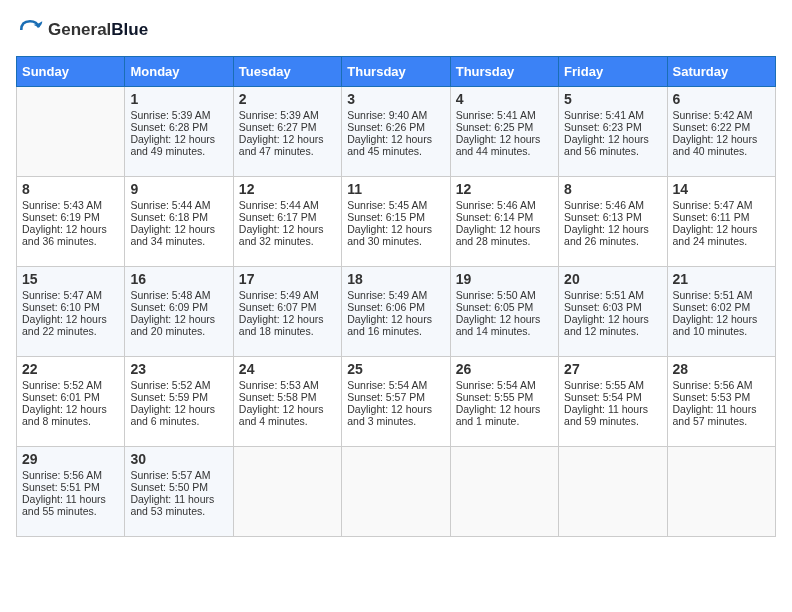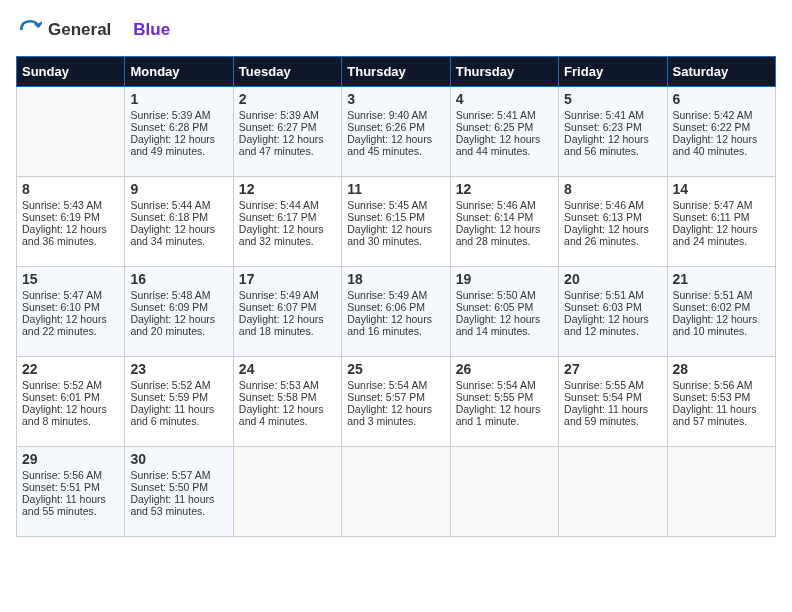--- a/index.html
+++ b/index.html
@@ -36,21 +36,21 @@
     .location {
       font-size: 14px;
       color: #555;
     }
     table {
       width: 100%;
       border-collapse: collapse;
       table-layout: fixed;
     }
     thead tr th {
-      background: #0f172a;
+      background: #3b82f6;
       color: white;
       font-size: 13px;
       font-weight: bold;
       padding: 7px 5px;
       text-align: left;
       border: 1px solid #1a6eb5;
     }
     tbody tr td {
       vertical-align: top;
       border: 1px solid #ccc;
@@ -76,21 +76,21 @@
 </head>
 <body>
 
 <div class="header">
   <div class="logo">
     <svg class="logo-icon" viewBox="0 0 32 32" xmlns="http://www.w3.org/2000/svg">
       <path d="M6 16 Q6 6 16 6 Q24 6 26 13" fill="none" stroke="#1a6eb5" stroke-width="3"></path>
       <path d="M26 13 Q30 10 30 6 Q24 10 20 10" fill="#1a6eb5"></path>
     </svg>
     <div>
-      <div style="font-size:17px;font-weight:bold;color:#333;line-height:1.15;">General<span style="color:#6d28d9;padding-left:22px;">Blue</span></div>
+      <div style="font-size:17px;font-weight:bold;color:#333;line-height:1.15;">General<span style="color:#0f172a;">Blue</span></div>
     </div>
   </div>
   <div class="title-area">
     <div class="month-title"></div>
     <div class="location"></div>
   </div>
 </div>
 
 <table>
   <thead>
@@ -127,21 +127,21 @@
         <td><span class="day-num">15</span><span>Sunrise: 5:47 AM</span><br><span>Sunset: 6:10 PM</span><br><span>Daylight: 12 hours and 22 minutes.</span></td>
         <td><span class="day-num">16</span><span>Sunrise: 5:48 AM</span><br><span>Sunset: 6:09 PM</span><br><span>Daylight: 12 hours and 20 minutes.</span></td>
         <td><span class="day-num">17</span><span>Sunrise: 5:49 AM</span><br><span>Sunset: 6:07 PM</span><br><span>Daylight: 12 hours and 18 minutes.</span></td>
         <td><span class="day-num">18</span><span>Sunrise: 5:49 AM</span><br><span>Sunset: 6:06 PM</span><br><span>Daylight: 12 hours and 16 minutes.</span></td>
         <td><span class="day-num">19</span><span>Sunrise: 5:50 AM</span><br><span>Sunset: 6:05 PM</span><br><span>Daylight: 12 hours and 14 minutes.</span></td>
         <td><span class="day-num">20</span><span>Sunrise: 5:51 AM</span><br><span>Sunset: 6:03 PM</span><br><span>Daylight: 12 hours and 12 minutes.</span></td>
         <td><span class="day-num">21</span><span>Sunrise: 5:51 AM</span><br><span>Sunset: 6:02 PM</span><br><span>Daylight: 12 hours and 10 minutes.</span></td>
       </tr>
       <tr>
         <td><span class="day-num">22</span><span>Sunrise: 5:52 AM</span><br><span>Sunset: 6:01 PM</span><br><span>Daylight: 12 hours and 8 minutes.</span></td>
-        <td><span class="day-num">23</span><span>Sunrise: 5:52 AM</span><br><span>Sunset: 5:59 PM</span><br><span>Daylight: 11 hours and 6 minutes.</span></td>
+        <td><span class="day-num">23</span><span>Sunrise: 5:52 AM</span><br><span>Sunset: 5:59 PM</span><br><span>Daylight: 12 hours and 6 minutes.</span></td>
         <td><span class="day-num">24</span><span>Sunrise: 5:53 AM</span><br><span>Sunset: 5:58 PM</span><br><span>Daylight: 12 hours and 4 minutes.</span></td>
         <td><span class="day-num">25</span><span>Sunrise: 5:54 AM</span><br><span>Sunset: 5:57 PM</span><br><span>Daylight: 12 hours and 3 minutes.</span></td>
         <td><span class="day-num">26</span><span>Sunrise: 5:54 AM</span><br><span>Sunset: 5:55 PM</span><br><span>Daylight: 12 hours and 1 minute.</span></td>
         <td><span class="day-num">27</span><span>Sunrise: 5:55 AM</span><br><span>Sunset: 5:54 PM</span><br><span>Daylight: 11 hours and 59 minutes.</span></td>
         <td><span class="day-num">28</span><span>Sunrise: 5:56 AM</span><br><span>Sunset: 5:53 PM</span><br><span>Daylight: 11 hours and 57 minutes.</span></td>
       </tr>
       <tr>
         <td><span class="day-num">29</span><span>Sunrise: 5:56 AM</span><br><span>Sunset: 5:51 PM</span><br><span>Daylight: 11 hours and 55 minutes.</span></td>
         <td><span class="day-num">30</span><span>Sunrise: 5:57 AM</span><br><span>Sunset: 5:50 PM</span><br><span>Daylight: 11 hours and 53 minutes.</span></td>
         <td class="empty"></td>

